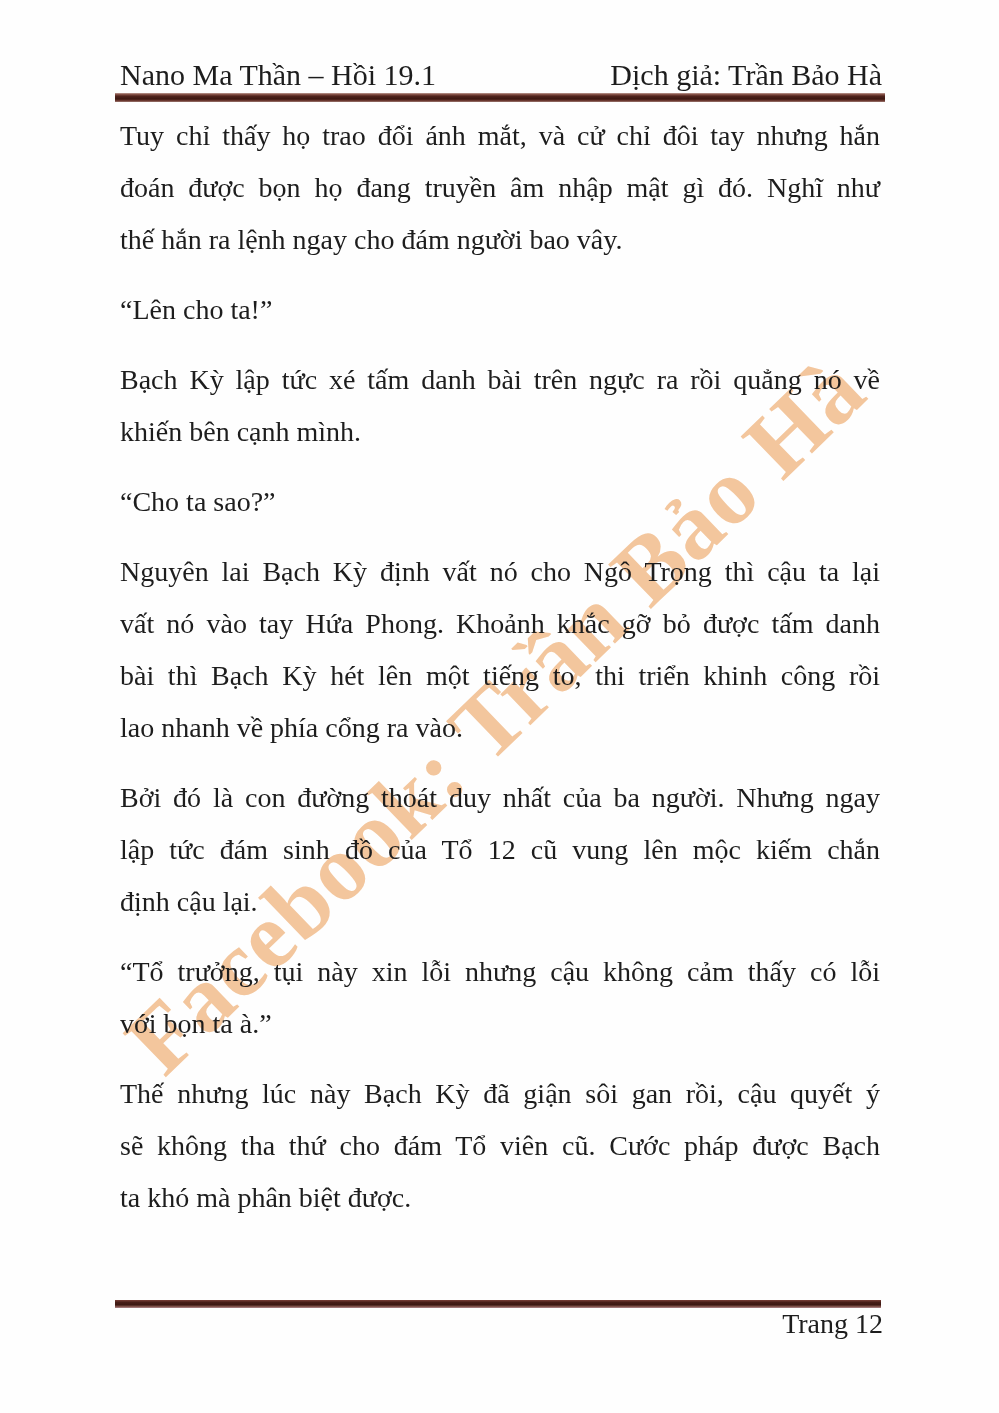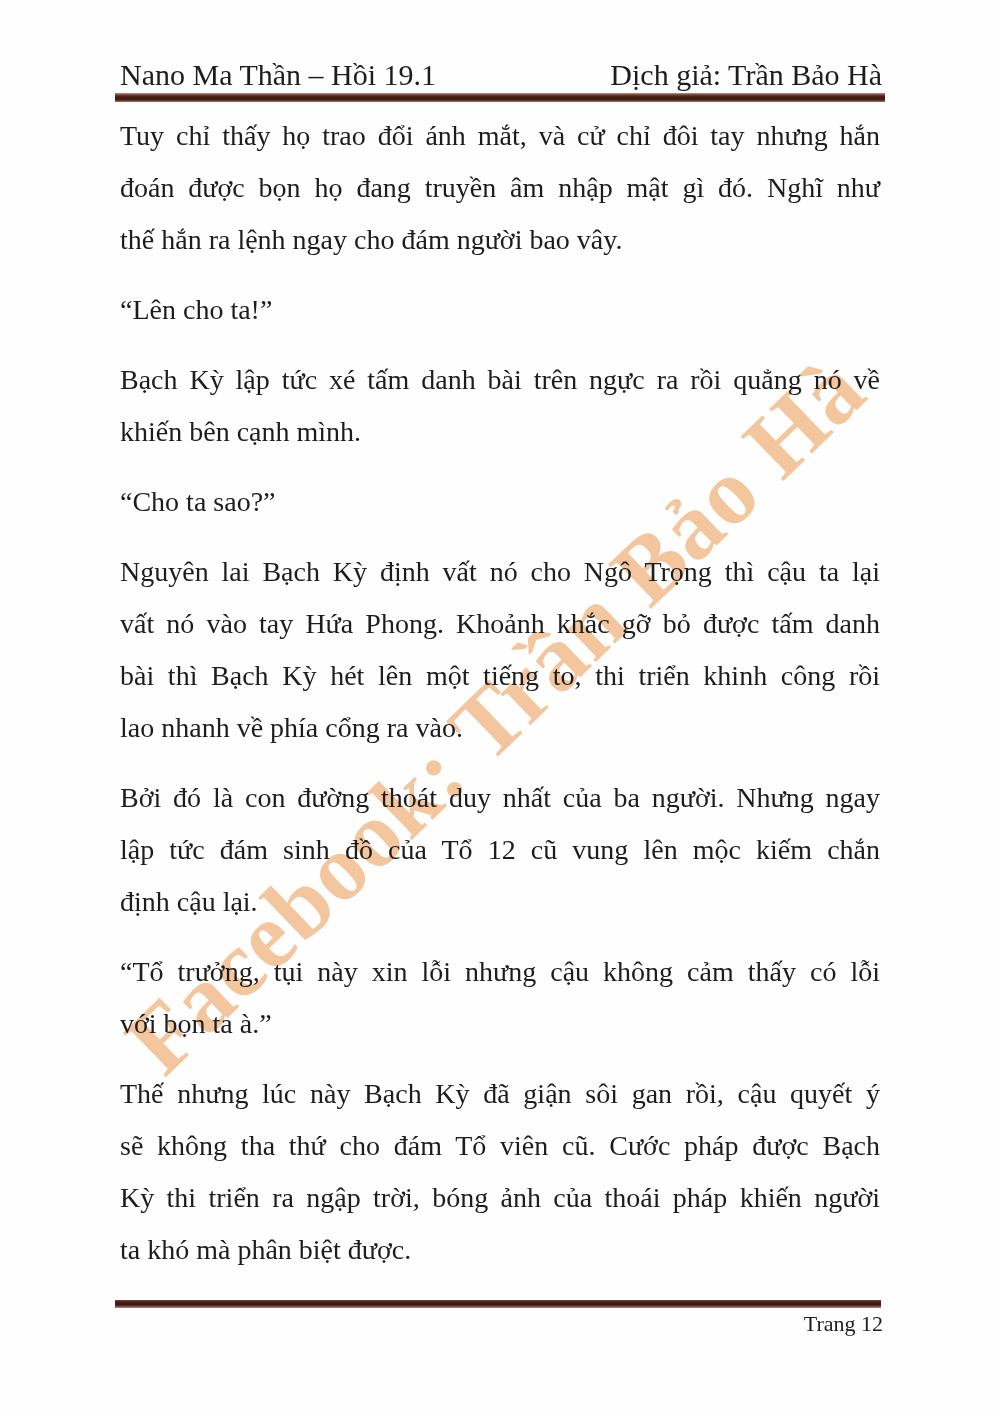--- a/index.html
+++ b/index.html
@@ -81,21 +81,21 @@
     top: 1300px;
     height: 8px;
     background: linear-gradient(to bottom,
       #7a4038 0%, #471e18 30%, #3c1812 60%, #8a5a52 85%, #ab8a92 100%);
     z-index: 1;
   }
   .footer-page {
     position: absolute;
     right: 116px;
     top: 1311px;
-    font-size: 22px;
+    font-size: 28px;
     line-height: 26px;
     z-index: 1;
   }
 </style>
 </head>
 <body>
 
 <div class="page">
 
   <div class="watermark">Facebook: Trần Bảo Hà</div>
@@ -134,21 +134,20 @@
         <div class="line">lập tức đám sinh đồ của Tổ 12 cũ vung lên mộc kiếm chắn</div>
         <div class="line last">định cậu lại.</div>
       </div>
       <div class="paragraph">
         <div class="line">“Tổ trưởng, tụi này xin lỗi nhưng cậu không cảm thấy có lỗi</div>
         <div class="line last">với bọn ta à.”</div>
       </div>
       <div class="paragraph">
         <div class="line">Thế nhưng lúc này Bạch Kỳ đã giận sôi gan rồi, cậu quyết ý</div>
         <div class="line">sẽ không tha thứ cho đám Tổ viên cũ. Cước pháp được Bạch</div>
-        <div class="line">Kỳ thi triển ra ngập trời, bóng ảnh của thoái pháp khiến người</div>
         <div class="line last">ta khó mà phân biệt được.</div>
       </div>
     </div>
 
   <div class="footer-rule"></div>
 
   <div class="footer-page">Trang 12</div>
 
 </div>
 

